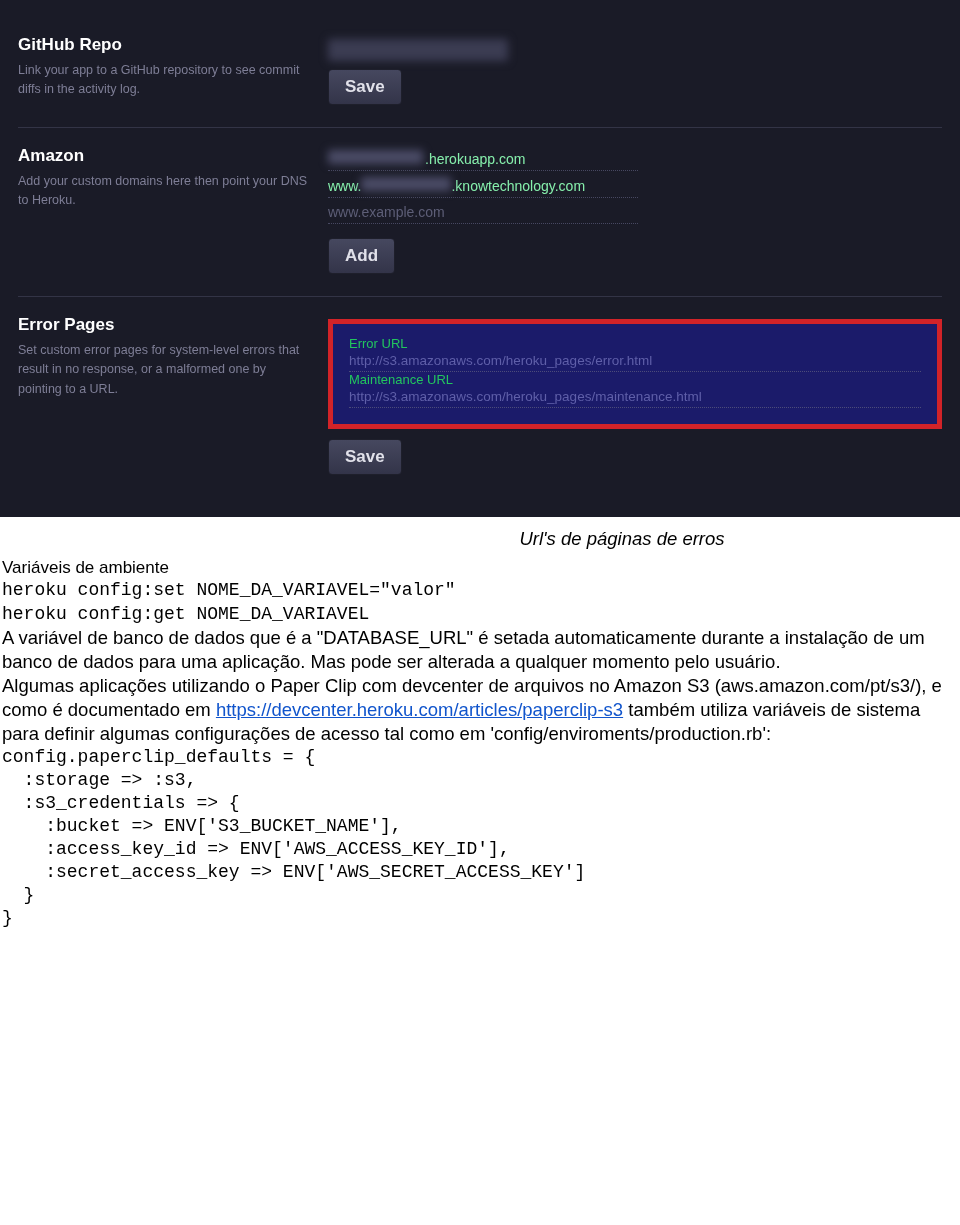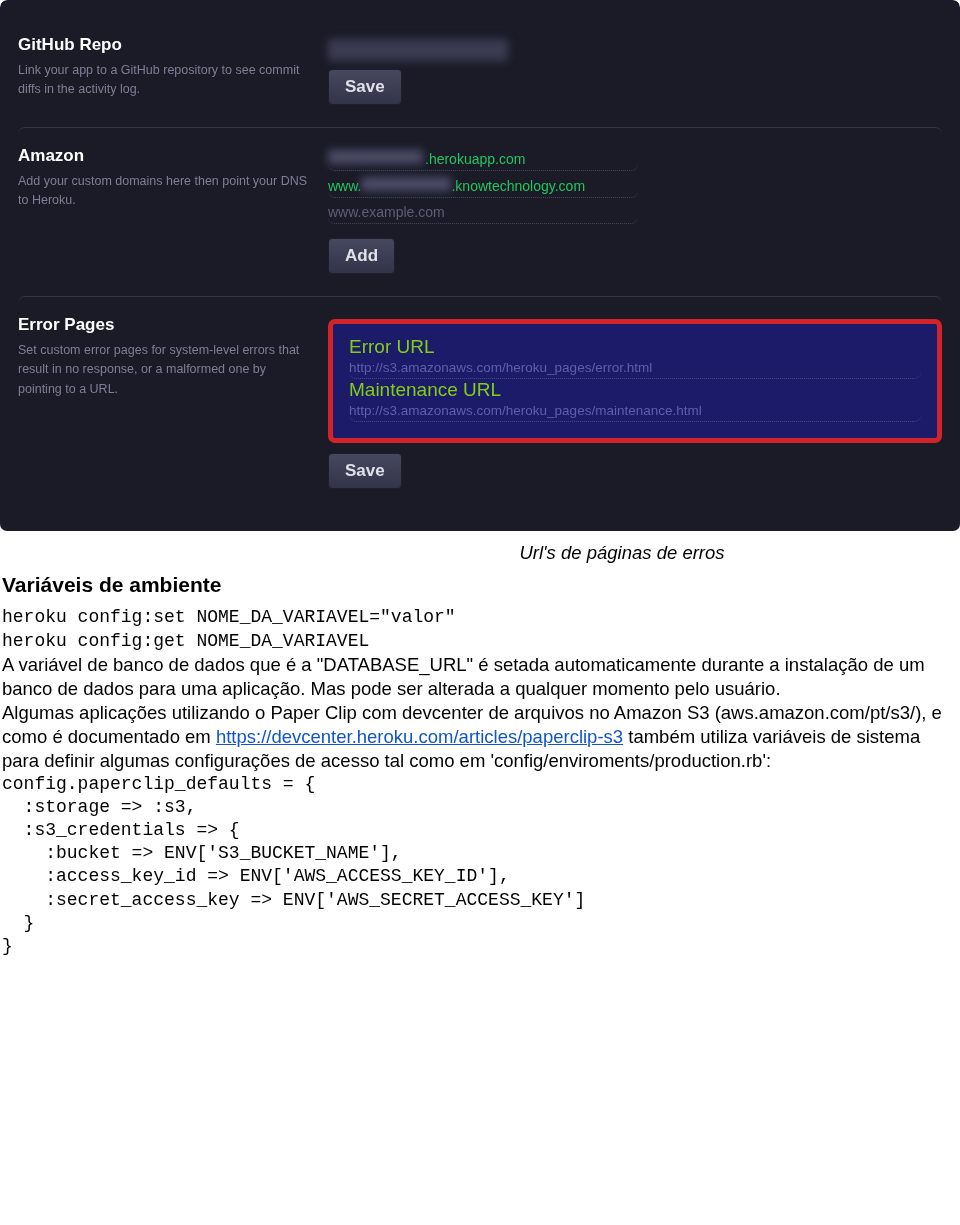--- a/index.html
+++ b/index.html
@@ -1,15 +1,15 @@
 <!DOCTYPE html>
 <html><head>
 <meta charset="utf-8">
 <style>
-  * { box-sizing: border-box; margin: 0; padding: 0; border-radius: 7px; }
+  * { box-sizing: border-box; margin: 0; padding: 0; }
   body { width: 960px; background: #fff; font-family: Arial, Helvetica, sans-serif; color: #000; }
 
   .panel {
     background: #1a1b27;
     color: #c3c3d0;
     padding: 10px 18px 20px 18px;
   }
   .section {
     border-top: 1px solid #333446;
     padding: 18px 0 22px 0;
@@ -54,21 +54,21 @@
     color: #e1e1ea;
     font-size: 17px;
     font-weight: 600;
     padding: 7px 16px;
     cursor: pointer;
     text-align: center;
   }
 
   .domain-line {
     font-size: 14px;
-    color: #22c55e;
+    color: #86efac;
     border-bottom: 1px dotted #474861;
     padding-bottom: 3px;
     margin-bottom: 6px;
     display: flex;
     align-items: baseline;
     width: 310px;
   }
   .domain-blur {
     display: inline-block;
     filter: blur(4px);
@@ -86,22 +86,22 @@
     margin-bottom: 14px;
     width: 310px;
   }
 
   .highlight-box {
     border: 5px solid #d22328;
     background: #1b1b6a;
     padding: 12px 16px 16px 16px;
   }
   .field-label {
-    color: #84cc16;
-    font-size: 19px;
+    color: #22c55e;
+    font-size: 13px;
     margin-bottom: 2px;
   }
   .field-value {
     color: #5f5fa9;
     font-size: 13.5px;
     border-bottom: 1px dotted #4c4c7a;
     padding-bottom: 3px;
   }
   .save-under {
     margin-top: 10px;
@@ -112,23 +112,23 @@
     font-size: 18.5px;
     line-height: 1.3;
   }
   .caption {
     font-style: italic;
     text-align: center;
     width: 720px;
     margin: 2px 0 6px 260px;
   }
   .h2 {
-    font-weight: bold;
-    font-size: 21px;
-    margin-bottom: 8px;
+    font-weight: normal;
+    font-size: 17px;
+    margin-bottom: 0;
   }
   .p { margin-bottom: 0; }
   .mono { font-family: "Courier New", Courier, monospace; font-size: 18px; }
   .link { color: #1155cc; text-decoration: underline; cursor: pointer; }
   .codeblock { font-family: "Courier New", Courier, monospace; font-size: 18px; white-space: pre; line-height: 1.28; }
 </style>
 </head>
 <body>
 
 <div class="panel">

